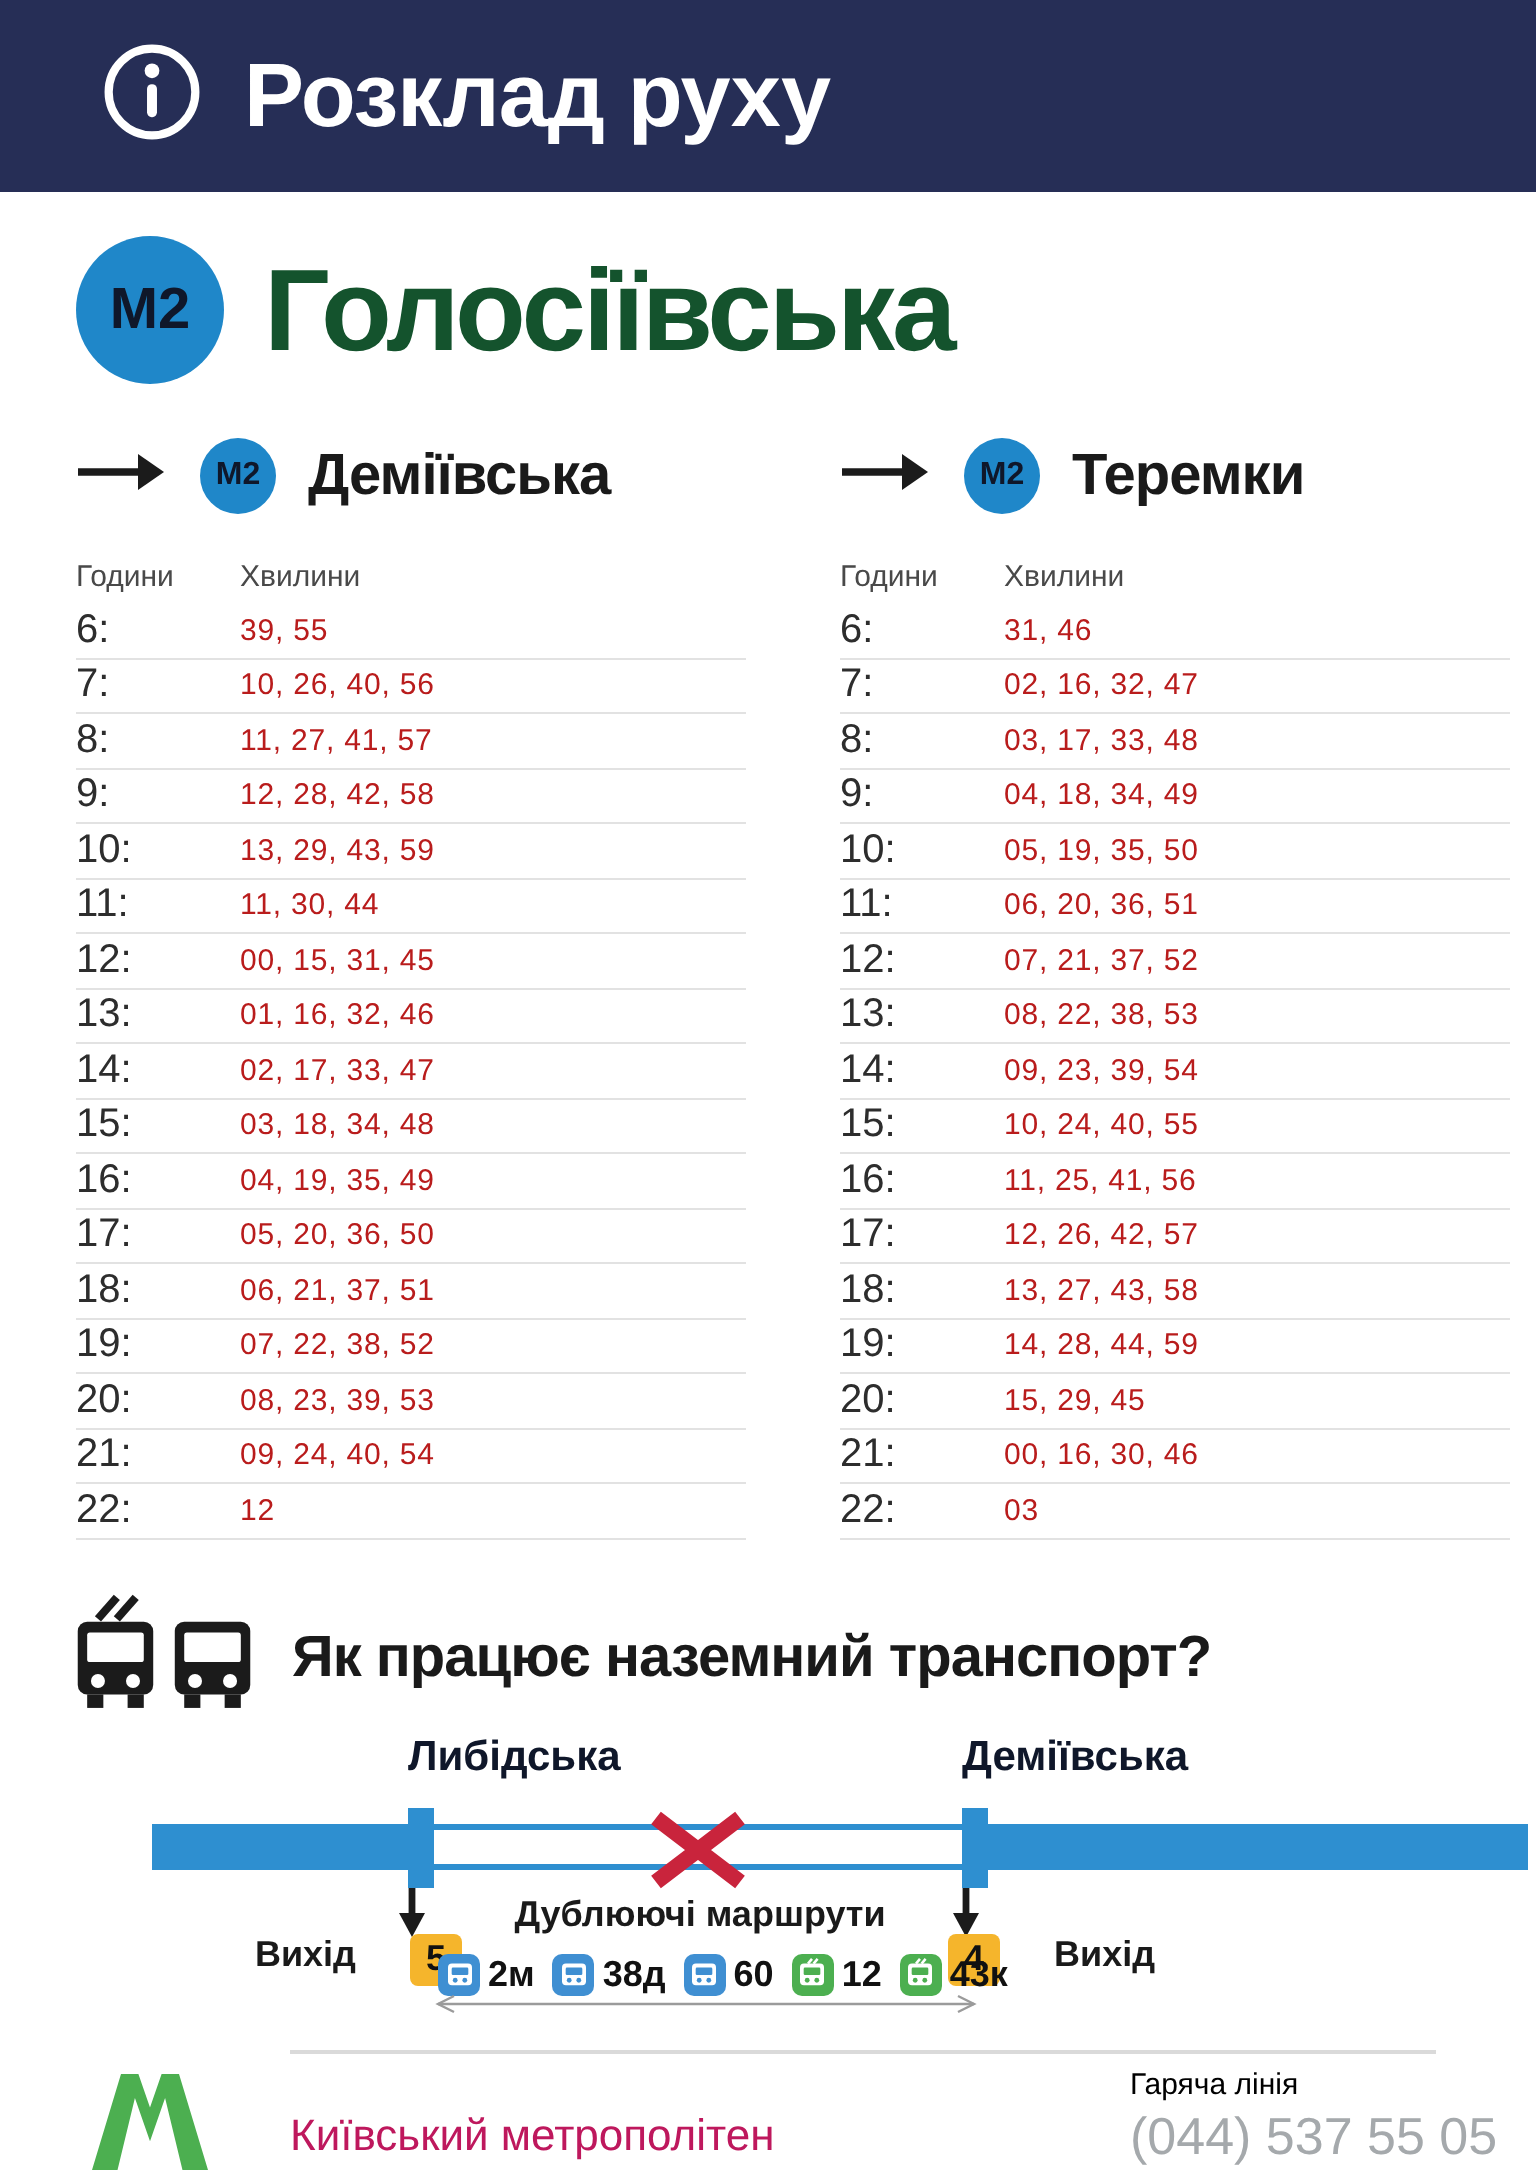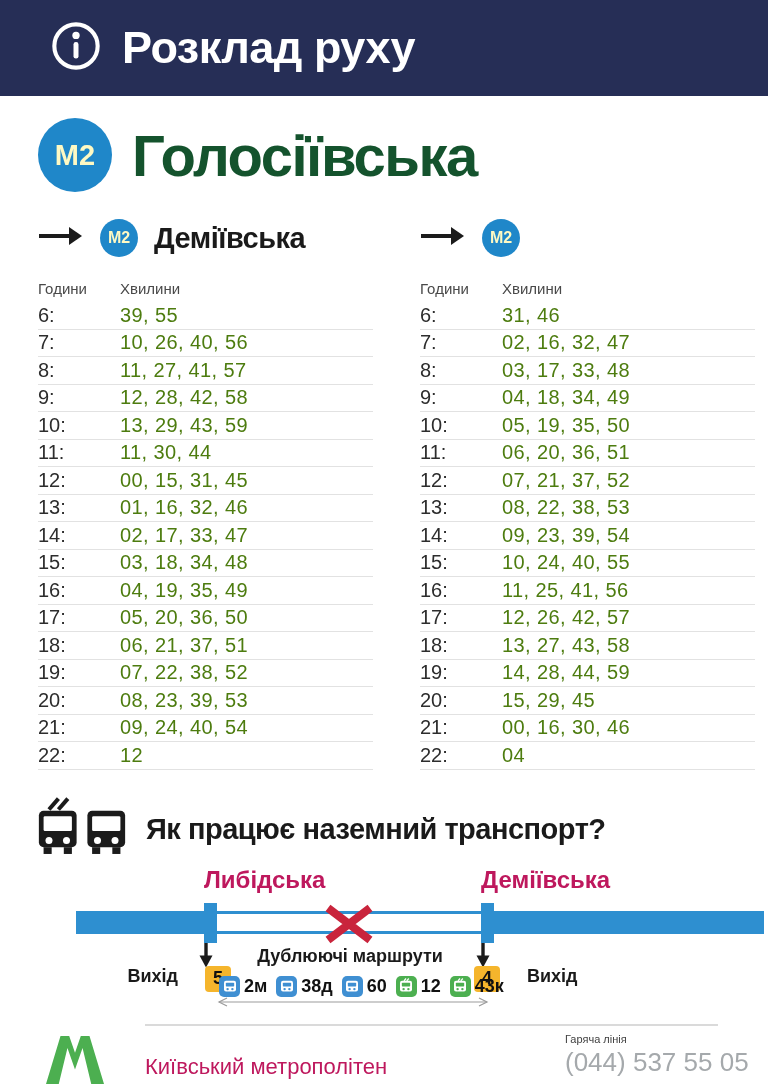--- a/index.html
+++ b/index.html
@@ -8,43 +8,43 @@
     font-family:"Liberation Sans","DejaVu Sans",sans-serif;color:#2d2d2d;
   }
   .page{width:768px;height:1086px;position:relative;}
 
   
   .topbar{height:96px;background:#262e56;display:flex;align-items:center;gap:20px;padding-left:50px;box-sizing:border-box;}
   .topbar .title{color:#fff;font-size:45px;font-weight:bold;letter-spacing:-0.5px;margin:0;}
 
   
   .station-row{display:flex;align-items:center;gap:20px;padding:22px 0 0 38px;}
-  .badge{border-radius:50%;background:#1f87c9;color:#fef9c3;display:flex;align-items:center;justify-content:center;font-weight:bold;}
+  .badge{border-radius:50%;background:#1f87c9;color:#0f172a;display:flex;align-items:center;justify-content:center;font-weight:bold;}
   .badge-large{width:74px;height:74px;font-size:29px;}
   .badge-small{width:38px;height:38px;font-size:16px;flex:0 0 38px;}
   .station-name{font-size:58px;font-weight:bold;color:#14532d;margin:0;letter-spacing:-1.5px;}
 
   
   .schedule{display:grid;grid-template-columns:382px 1fr;padding:24px 20px 0 38px;}
   .dir-header{display:flex;align-items:center;gap:16px;height:44px;}
   .dir-name{font-size:29px;font-weight:bold;color:#1a1a1a;letter-spacing:-0.5px;}
   .table{margin-top:16px;width:335px;}
   .trow{display:flex;align-items:center;height:27.5px;border-bottom:1px solid #e2e2e2;box-sizing:border-box;}
   .thead-row{border-bottom:none;height:24px;margin-bottom:2px;}
   .hcell{width:82px;font-size:20px;color:#2d2d2d;}
-  .mcell{font-size:20px;color:#4d7c0f;letter-spacing:0.4px;}
+  .mcell{font-size:15px;color:#b91c1c;letter-spacing:0.4px;}
   .thead-row .hcell,.thead-row .mcell{font-size:15px;color:#494949;letter-spacing:0;}
 
   
   .ground{padding:26px 0 0 36px;}
   .ground-header{display:flex;align-items:flex-start;gap:18px;}
   .ground-title{font-size:29px;font-weight:bold;color:#1a1a1a;margin-top:17px;letter-spacing:-0.5px;}
 
   .diagram{position:relative;height:148px;margin-top:4px;}
-  .st-label{position:absolute;top:0;font-size:24px;font-weight:bold;color:#be185d;}
+  .st-label{position:absolute;top:0;font-size:21px;font-weight:bold;color:#0f172a;}
   .st-label-1{left:168px;}
   .st-label-2{left:445px;}
   .band{position:absolute;left:40px;top:45px;width:688px;height:23px;background:#2e8fd0;z-index:1;}
   .hollow{position:absolute;left:181px;top:45px;width:266px;height:23px;background:#fff;border-top:3px solid #2e8fd0;border-bottom:3px solid #2e8fd0;box-sizing:border-box;z-index:2;}
   .marker{position:absolute;top:37px;width:13px;height:40px;background:#2e8fd0;z-index:3;}
   .marker-1{left:168px;}
   .marker-2{left:445px;}
   .closed-x{position:absolute;left:285px;top:38px;z-index:4;}
   .down-arrow{position:absolute;top:76px;}
   .down-arrow-1{left:162px;}
@@ -61,21 +61,21 @@
   .route-badge.bus .poles{display:none;}
   .route-num{font-size:18px;font-weight:bold;color:#111;}
   .span-arrow{position:absolute;left:176px;top:128px;}
 
   
   .footer{position:relative;height:80px;margin-top:10px;}
   .rule{position:absolute;left:145px;right:50px;top:0;height:2px;background:#dadada;}
   .logo{position:absolute;left:46px;top:12px;}
   .operator{position:absolute;left:145px;top:30px;font-size:22px;color:#be185d;letter-spacing:0;}
   .contact{position:absolute;left:565px;top:9px;}
-  .contact .c-label{font-size:11px;color:#404040;margin-bottom:2px;}
+  .contact .c-label{font-size:15px;color:#000000;margin-bottom:2px;}
   .contact .c-phone{font-size:26px;color:#a5a9ac;}
 </style>
 </head>
 <body>
 
 <div class="page">
 
   <header class="topbar">
     <span>
       <svg width="52" height="52" viewBox="0 0 24 24">
@@ -202,20 +202,21 @@
 
     <div>
       <div class="dir-header">
         <span>
           <svg width="46" height="24" viewBox="0 0 46 24">
             <line x1="1" y1="12" x2="35" y2="12" stroke="#1b1b1b" stroke-width="3.8"></line>
             <path d="M31 3 L44 12 L31 21 Z" fill="#1b1b1b"></path>
           </svg>
         </span>
         <span class="badge badge-small">M2</span>
+        <span class="dir-name">Теремки</span>
       </div>
       <div class="table">
         <div class="trow thead-row">
           <span class="hcell">Години</span>
           <span class="mcell">Хвилини</span>
         </div>
         <div>
 
             <div class="trow">
               <span class="hcell">6:</span>
@@ -292,21 +293,21 @@
               <span class="mcell">15, 29, 45</span>
             </div>
 
             <div class="trow">
               <span class="hcell">21:</span>
               <span class="mcell">00, 16, 30, 46</span>
             </div>
 
             <div class="trow">
               <span class="hcell">22:</span>
-              <span class="mcell">04</span>
+              <span class="mcell">03</span>
             </div>
           </div>
       </div>
     </div>
 
   </section>
 
   <section class="ground">
     <div class="ground-header">
       <span>

